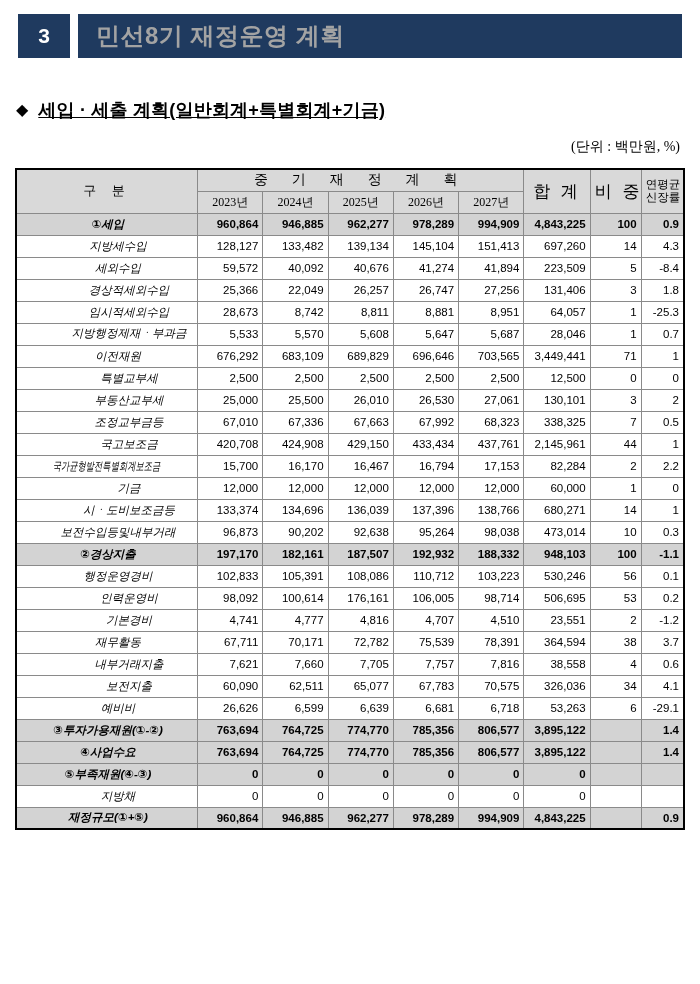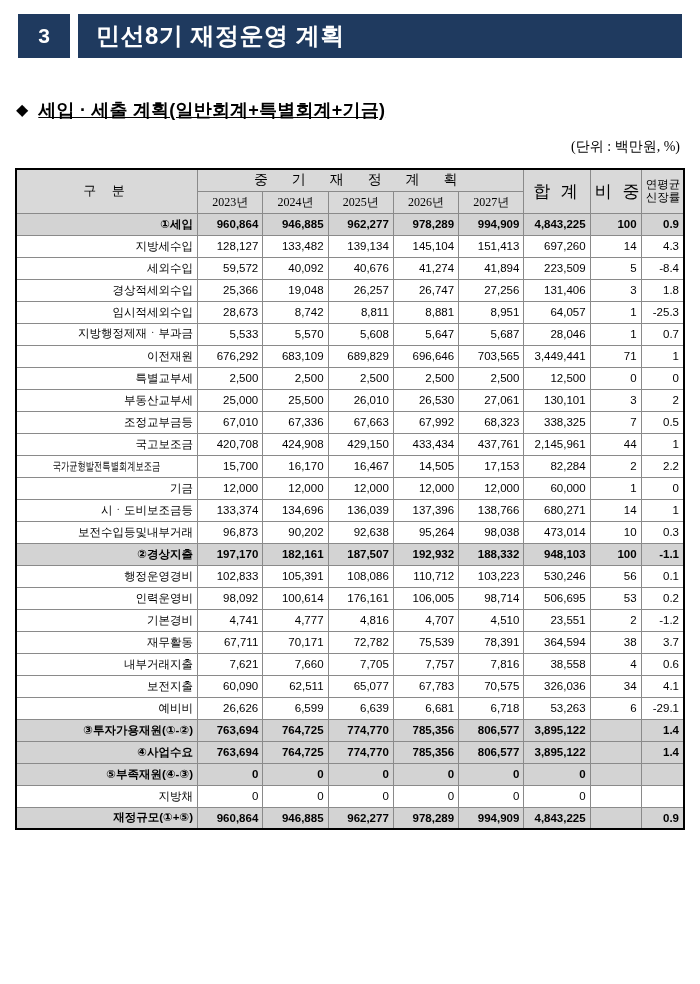--- a/index.html
+++ b/index.html
@@ -14,21 +14,21 @@
 
   
   .banner { display: flex; align-items: stretch; margin: 14px 0 0 18px; height: 44px; }
   .banner-num {
     width: 52px; background: #1F3A5F; color: #ffffff;
     display: flex; align-items: center; justify-content: center;
     font-size: 21px; font-weight: bold;
   }
   .banner-gap { width: 8px; background: #ffffff; }
   .banner-title {
-    flex: 1; background: #1F3A5F; color: #ffffff;
+    flex: 1; background: #1F3A5F; color: #a3a3a3;
     display: flex; align-items: center; padding-left: 18px;
     font-size: 24px; font-weight: bold; letter-spacing: .5px;
     margin-right: 18px;
   }
 
   
   .bullet-row {
     display: flex; align-items: center; gap: 10px;
     margin: 40px 0 0 16px;
   }
@@ -60,21 +60,21 @@
   table.fin { border: 2px solid #000; padding-left: 16px; }
   thead th { background: #D9D9D9; font-weight: normal; }
 
   .hdr-gubun { font-size: 13px; letter-spacing: 6px; text-align: center; }
   .hdr-mid { text-align: center; font-size: 14px; letter-spacing: 10px; }
   .hdr-year { text-align: center; font-size: 12px; font-family: "Liberation Serif","DejaVu Serif",serif; }
   .hdr-small { text-align: center; font-size: 17px; letter-spacing: 3px; }
   .hdr-two { text-align: center; font-size: 11.5px; line-height: 1.15; white-space: normal; }
 
   td.num { text-align: right; font-family: "Liberation Sans","DejaVu Sans",sans-serif; padding-right: 6px; }
-  td.lbl { text-align: right; }
+  td.lbl { text-align: center; font-style: italic; }
 
   tr.shade td { background: #D3D3D3; font-weight: bold; }
   tr.plain td { background: #ffffff; }
 
   
   .ind0 { padding-left: 2px; }
   .ind1 { padding-left: 22px; }
   .ind2 { padding-left: 44px; }
 
   .tall { height: 33px; }
@@ -168,21 +168,21 @@
             <td class="num">40,676</td>
             <td class="num">41,274</td>
             <td class="num">41,894</td>
             <td class="num">223,509</td>
             <td class="num">5</td>
             <td class="num">-8.4</td>
           </tr>
           <tr class="plain">
             <td class="lbl"><span class="ind2">경상적세외수입</span></td>
             <td class="num">25,366</td>
-            <td class="num">19,048</td>
+            <td class="num">22,049</td>
             <td class="num">26,257</td>
             <td class="num">26,747</td>
             <td class="num">27,256</td>
             <td class="num">131,406</td>
             <td class="num">3</td>
             <td class="num">1.8</td>
           </tr>
           <tr class="plain">
             <td class="lbl"><span class="ind2">임시적세외수입</span></td>
             <td class="num">28,673</td>
@@ -258,21 +258,21 @@
             <td class="num">437,761</td>
             <td class="num">2,145,961</td>
             <td class="num">44</td>
             <td class="num">1</td>
           </tr>
           <tr class="plain">
             <td class="lbl"><span class="ind2 squeeze">국가균형발전특별회계보조금</span></td>
             <td class="num">15,700</td>
             <td class="num">16,170</td>
             <td class="num">16,467</td>
-            <td class="num">14,505</td>
+            <td class="num">16,794</td>
             <td class="num">17,153</td>
             <td class="num">82,284</td>
             <td class="num">2</td>
             <td class="num">2.2</td>
           </tr>
           <tr class="plain">
             <td class="lbl"><span class="ind2">기금</span></td>
             <td class="num">12,000</td>
             <td class="num">12,000</td>
             <td class="num">12,000</td>

